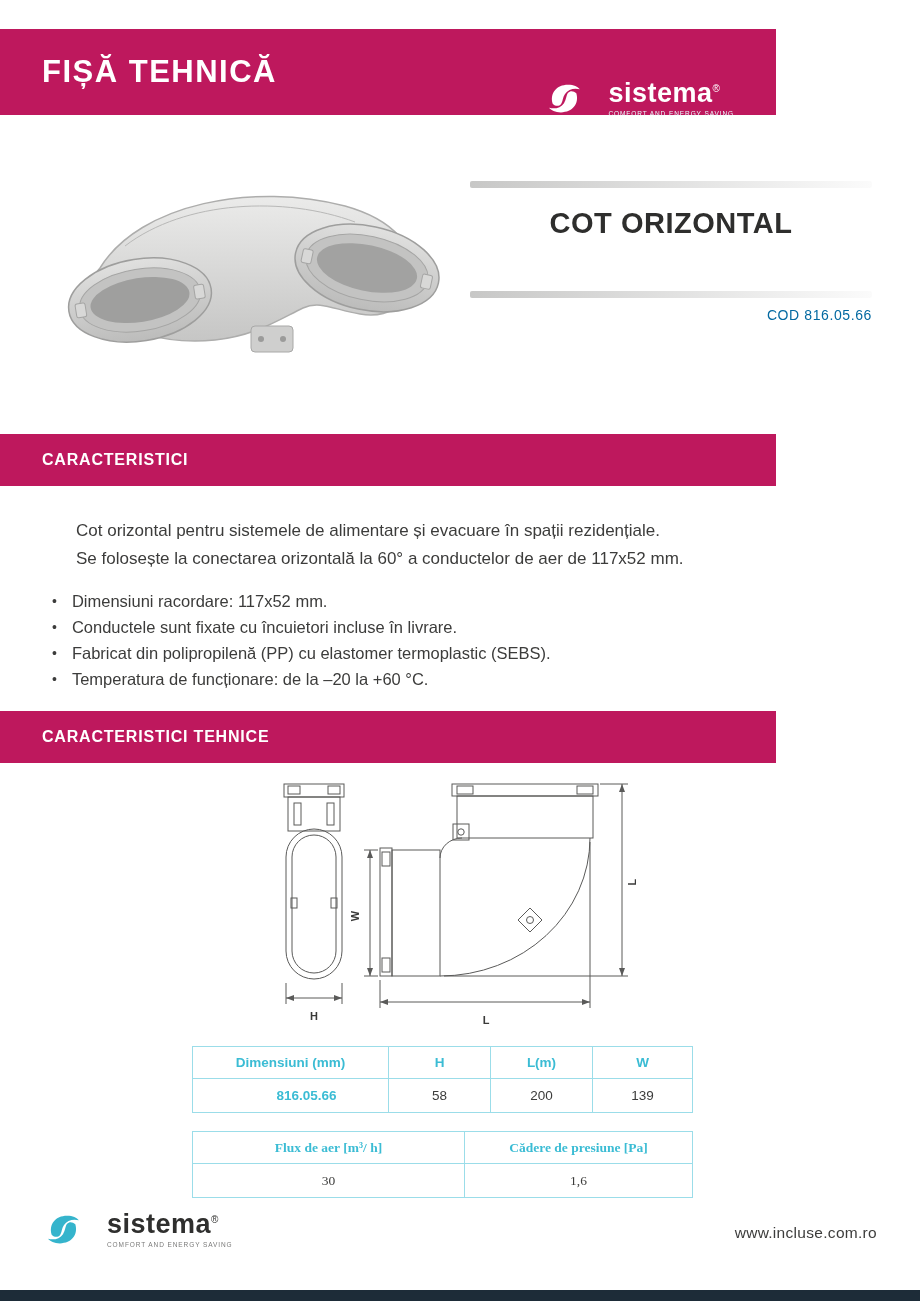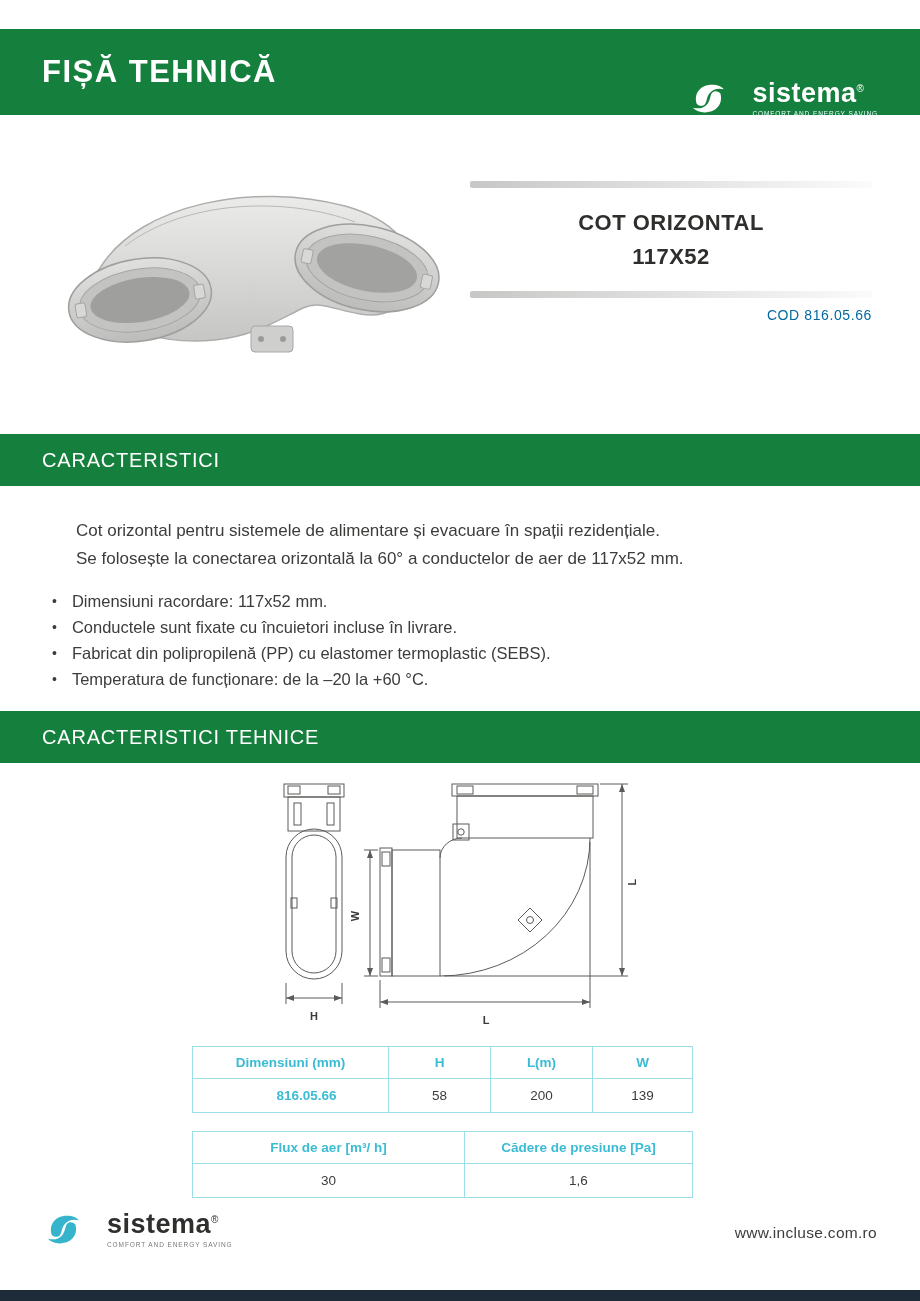--- a/index.html
+++ b/index.html
@@ -1,27 +1,27 @@
 <!DOCTYPE html>
 <html><head>
 <meta charset="utf-8">
 <style>
   * { margin:0; padding:0; box-sizing:border-box; }
   html,body { background:#ffffff; }
   body { font-family:"Liberation Sans", sans-serif; }
   #page { position:relative; width:920px; height:1301px; background:#fff; overflow:hidden; color:#3c3c3b; margin:0 auto; }
 
   
-  .band { position:absolute; left:0; width:920px; background:#15803d; }
+  .band { position:absolute; left:0; width:776px; background:#be185d; }
   .band-header { top:29px; height:86px; }
   .band-sec { height:52px; }
   .band-car { top:434px; }
   .band-teh { top:711px; }
   .band-header-title { position:absolute; left:42px; top:50%; transform:translateY(-50%); font-size:31px; font-weight:bold; color:#fff; letter-spacing:1.5px; }
-  .sec-title { position:absolute; left:42px; top:50%; transform:translateY(-50%); font-size:20px; font-weight:normal; color:#fff; letter-spacing:0.8px; }
+  .sec-title { position:absolute; left:42px; top:50%; transform:translateY(-50%); font-size:16px; font-weight:bold; color:#fff; letter-spacing:0.8px; }
 
   
   .brand { position:absolute; display:flex; align-items:center; gap:25px; }
   .brand-header { right:42px; top:51px; color:#fff; }
   .brand-footer { left:45px; top:1211px; color:#35b4cc; }
   .brand-icon { width:37px; height:37px; flex:0 0 auto; }
   .brand-icon path { fill:currentColor; }
   .brand-text { display:flex; flex-direction:column; align-items:flex-start; }
   .brand-name { font-size:27px; font-weight:bold; line-height:1; letter-spacing:0.5px; }
   .brand-header .brand-name { color:#fff; }
@@ -31,41 +31,41 @@
   .brand-header .brand-tagline { color:#eafcff; }
   .brand-footer .brand-tagline { color:#7a7a79; }
 
   
   .photo { position:absolute; left:55px; top:168px; width:390px; height:215px; }
 
   
   .rule { position:absolute; left:470px; width:402px; height:7px; background:linear-gradient(to right,#c7c7c6,#fbfbfb); border-radius:2px; }
   .rule-top { top:181px; }
   .rule-bottom { top:291px; }
-  .product-title { position:absolute; left:470px; top:206px; width:402px; text-align:center; font-size:22px; font-weight:800; color:#2e2e2d; line-height:34px; letter-spacing:0.5px; }
+  .product-title { position:absolute; left:470px; top:206px; width:402px; text-align:center; font-size:29px; font-weight:800; color:#2e2e2d; line-height:34px; letter-spacing:0.5px; }
   .product-code { position:absolute; left:470px; top:307px; width:402px; text-align:right; font-size:14px; color:#0369a1; letter-spacing:0.6px; }
 
   
   .intro { position:absolute; left:76px; top:517px; font-size:17px; line-height:28px; color:#3c3c3b; }
   .bullets { position:absolute; left:52px; top:589px; font-size:16.5px; color:#3c3c3b; }
   .bullet-row { display:flex; align-items:baseline; gap:15px; line-height:25px; }
   .bullet-dot { font-size:14px; position:relative; top:-1px; }
 
   
   .tech-drawing { position:absolute; left:230px; top:778px; width:420px; height:256px; }
   .tech-drawing .ln { stroke:#5a5a59; stroke-width:1; fill:none; }
   .tech-drawing .dim { stroke:#5a5a59; stroke-width:1; }
   .tech-drawing .arr { fill:#5a5a59; stroke:none; }
   .tech-drawing text { font-family:"Liberation Sans", sans-serif; font-size:11px; font-weight:bold; fill:#3a3a39; }
 
   
   table { position:absolute; border-collapse:collapse; table-layout:fixed; background:#fff; }
   .tbl { left:192px; width:500px; font-size:13.5px; }
   .tbl-dim { top:1046px; }
-  .tbl-flux { top:1131px; }
+  .tbl-flux { top:1131px;font-family:Liberation Serif, serif; }
   .tbl th, .tbl td { border:1px solid #9bdde9; text-align:center; vertical-align:middle; }
   .tbl th { height:32px; color:#3bbcd4; font-weight:bold;margin-top:28px; }
   .tbl td { height:34px; color:#3c3c3b; }
   .tbl td.code-cell { color:#3bbcd4; font-weight:bold;padding-left:32px; }
   .tbl-dim col.c0 { width:196px; } .tbl-dim col.c1 { width:102px; }
   .tbl-dim col.c2 { width:102px; } .tbl-dim col.c3 { width:100px; }
   .tbl-flux col.c0 { width:272px; } .tbl-flux col.c1 { width:228px; }
 
   
   .website { position:absolute; right:43px; top:1224px; font-size:15.5px; color:#3c3c3b; letter-spacing:0.3px; }
@@ -120,21 +120,20 @@
       <ellipse cx="312" cy="100" rx="62" ry="32" fill="#c3c3c2" stroke="#a5a5a4"></ellipse>
       <ellipse cx="312" cy="100" rx="51" ry="23" fill="#a2a2a1"></ellipse>
       <rect x="246" y="94" width="10" height="14" rx="2" fill="#d8d8d7" stroke="#a5a5a4"></rect>
       <rect x="368" y="94" width="10" height="14" rx="2" fill="#d8d8d7" stroke="#a5a5a4"></rect>
     </g>
   </svg>
 
   <div class="rule rule-top"></div>
   <div class="product-title">
     <span style="display:block">COT ORIZONTAL</span>
-    <span style="display:block">117X52</span>
   </div>
   <div class="rule rule-bottom"></div>
   <div class="product-code">COD 816.05.66</div>
 
   <div class="band band-sec band-car">
     <div class="sec-title">CARACTERISTICI</div>
   </div>
 
   <div class="intro">
     <div>Cot orizontal pentru sistemele de alimentare și evacuare în spații rezidențiale.</div>

